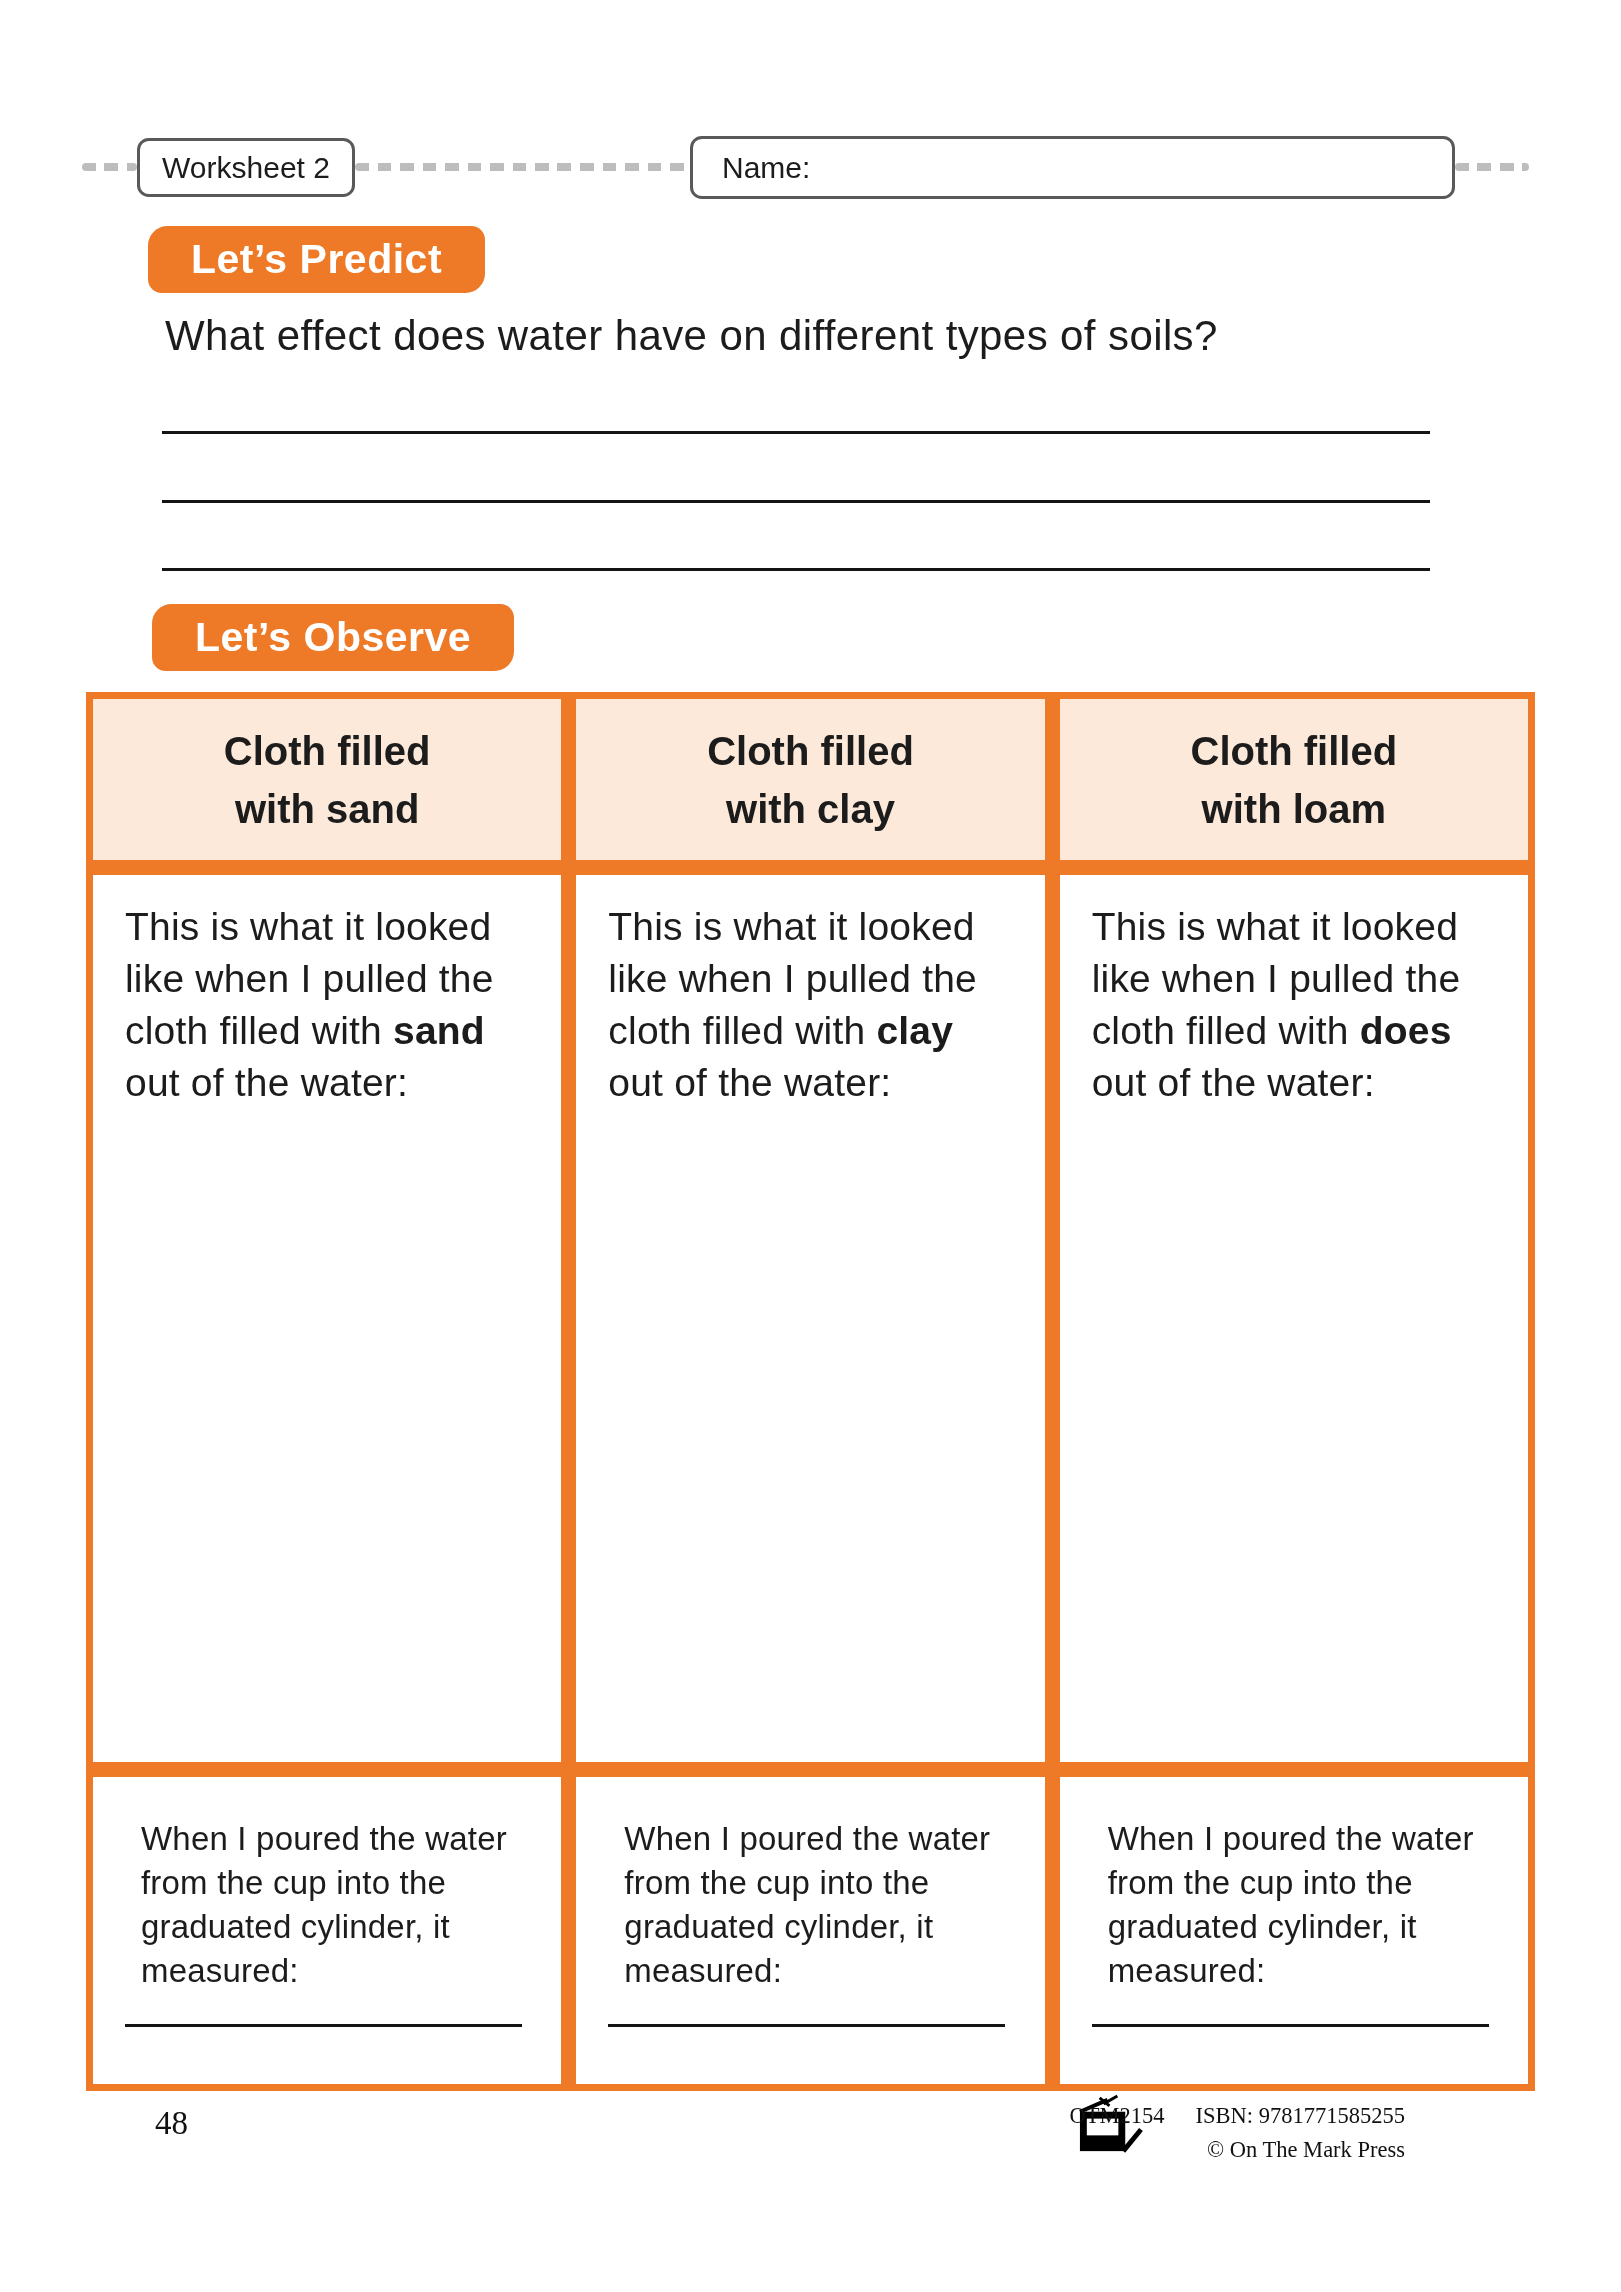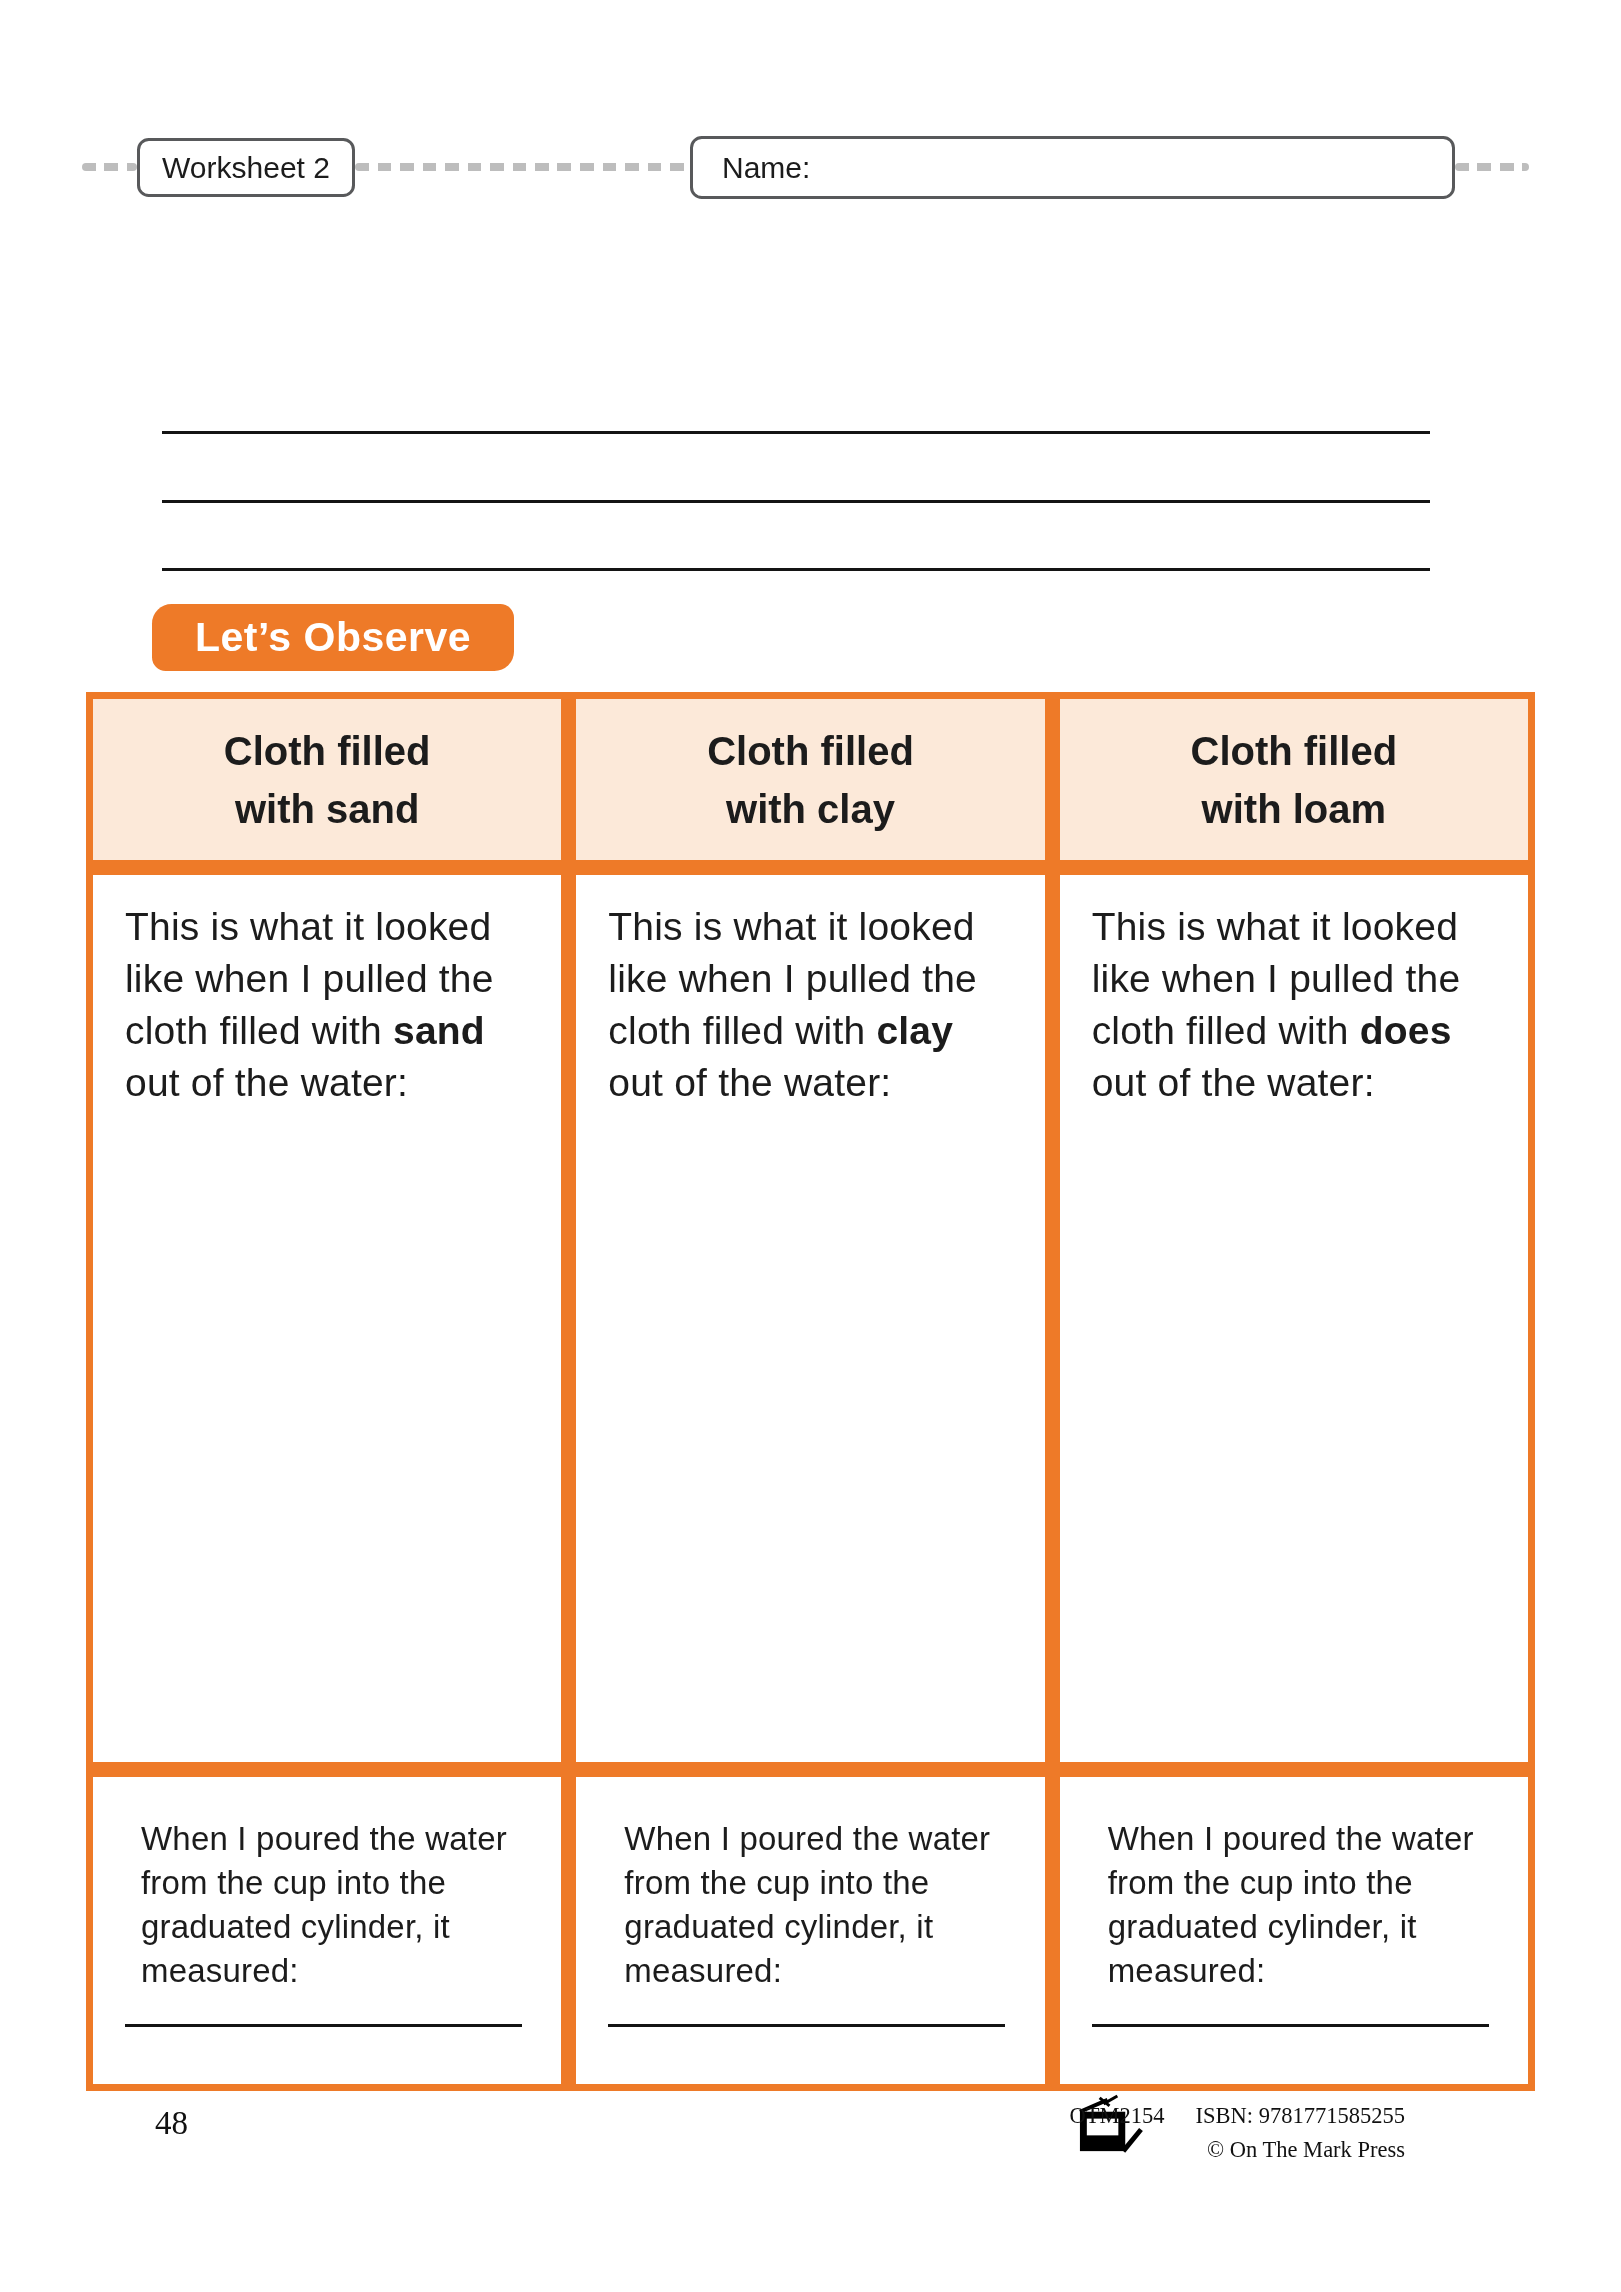--- a/index.html
+++ b/index.html
@@ -107,20 +107,22 @@
   <div class="dash-seg" style="left:355px;width:335px;"></div>
   <div class="dash-seg" style="left:1455px;width:74px;"></div>
 
   <div class="hd-box worksheet-box">
     <span>Worksheet 2</span>
   </div>
   <div class="hd-box name-box">
     <span>Name:</span>
   </div>
 
+  <div class="badge badge-predict">Let’s Predict</div>
+  <div class="question">What effect does water have on different types of soils?</div>
   <div class="blank-line" style="top:431px;"></div>
   <div class="blank-line" style="top:500px;"></div>
   <div class="blank-line" style="top:568px;"></div>
 
   <div class="badge badge-observe">Let’s Observe</div>
 
   <div class="obs-table">
 
     <div class="cell head">
       <div>Cloth filled</div>

